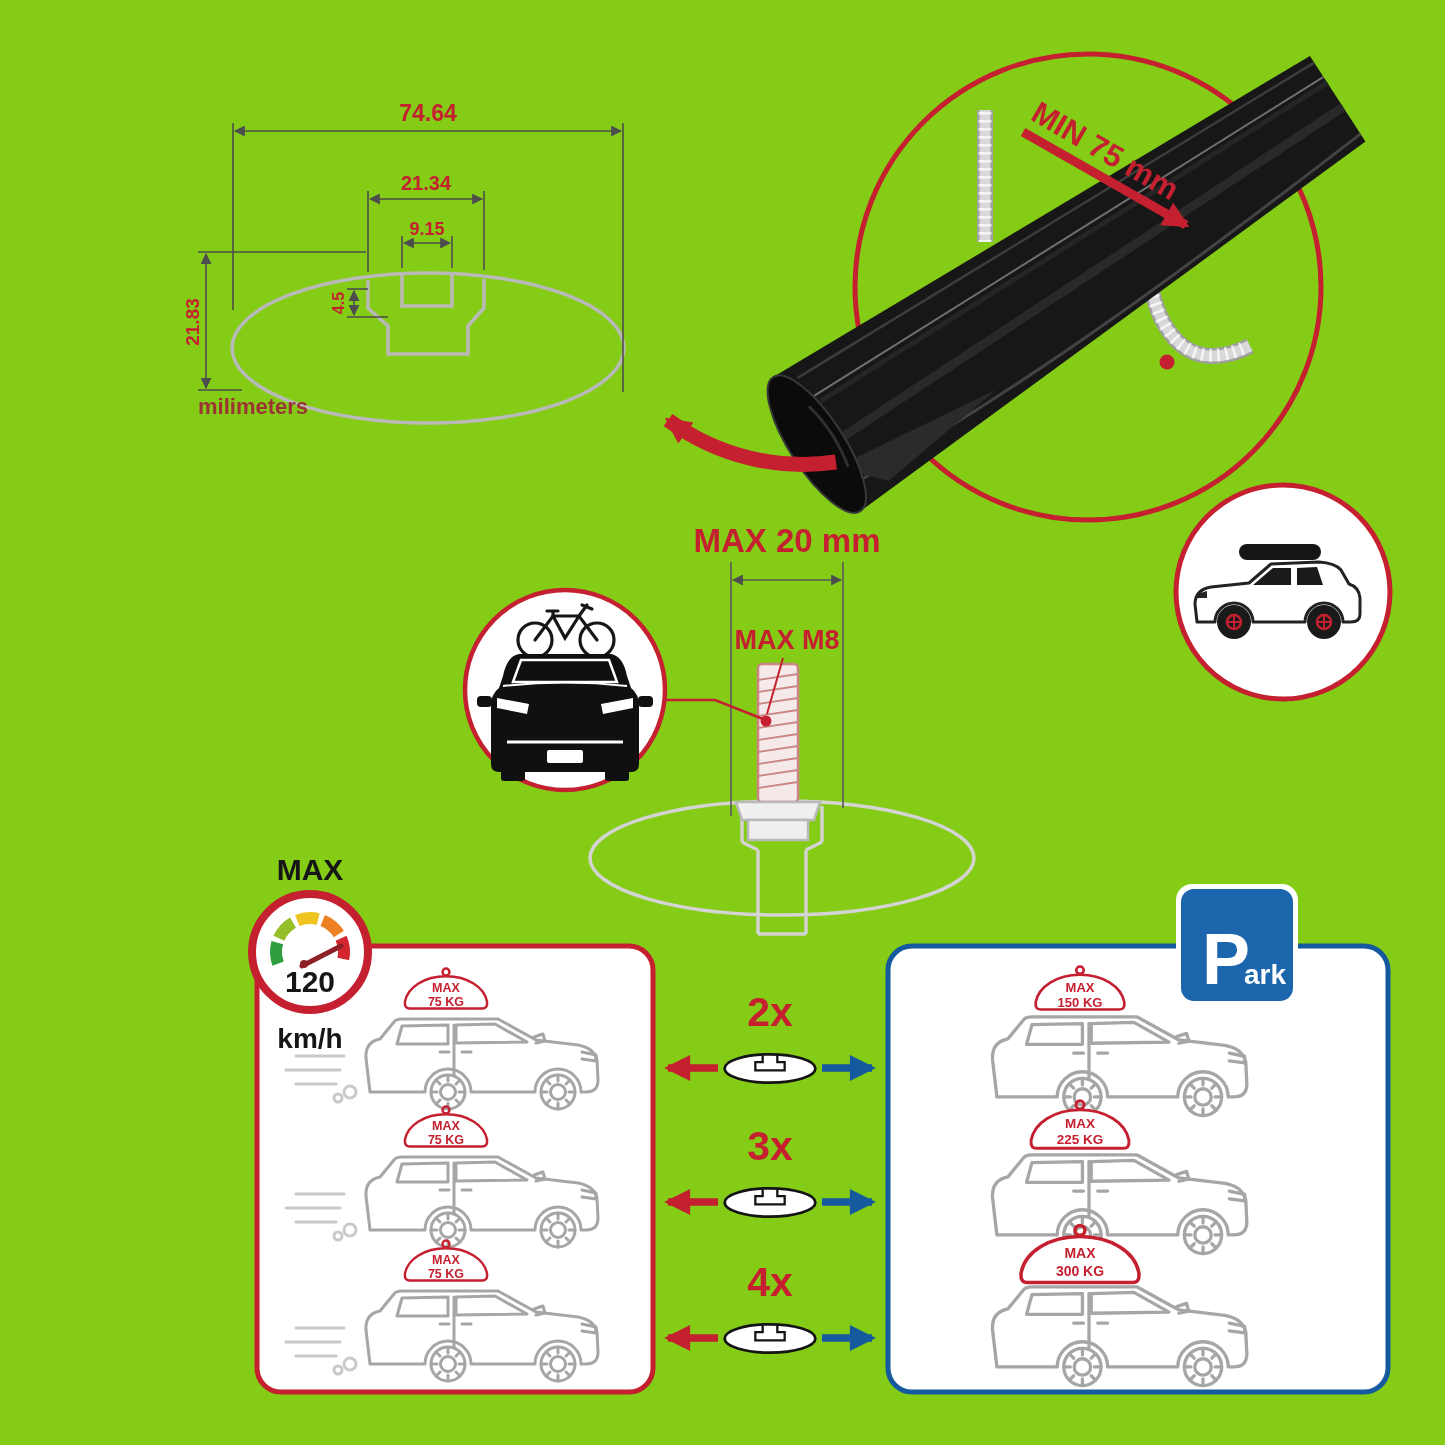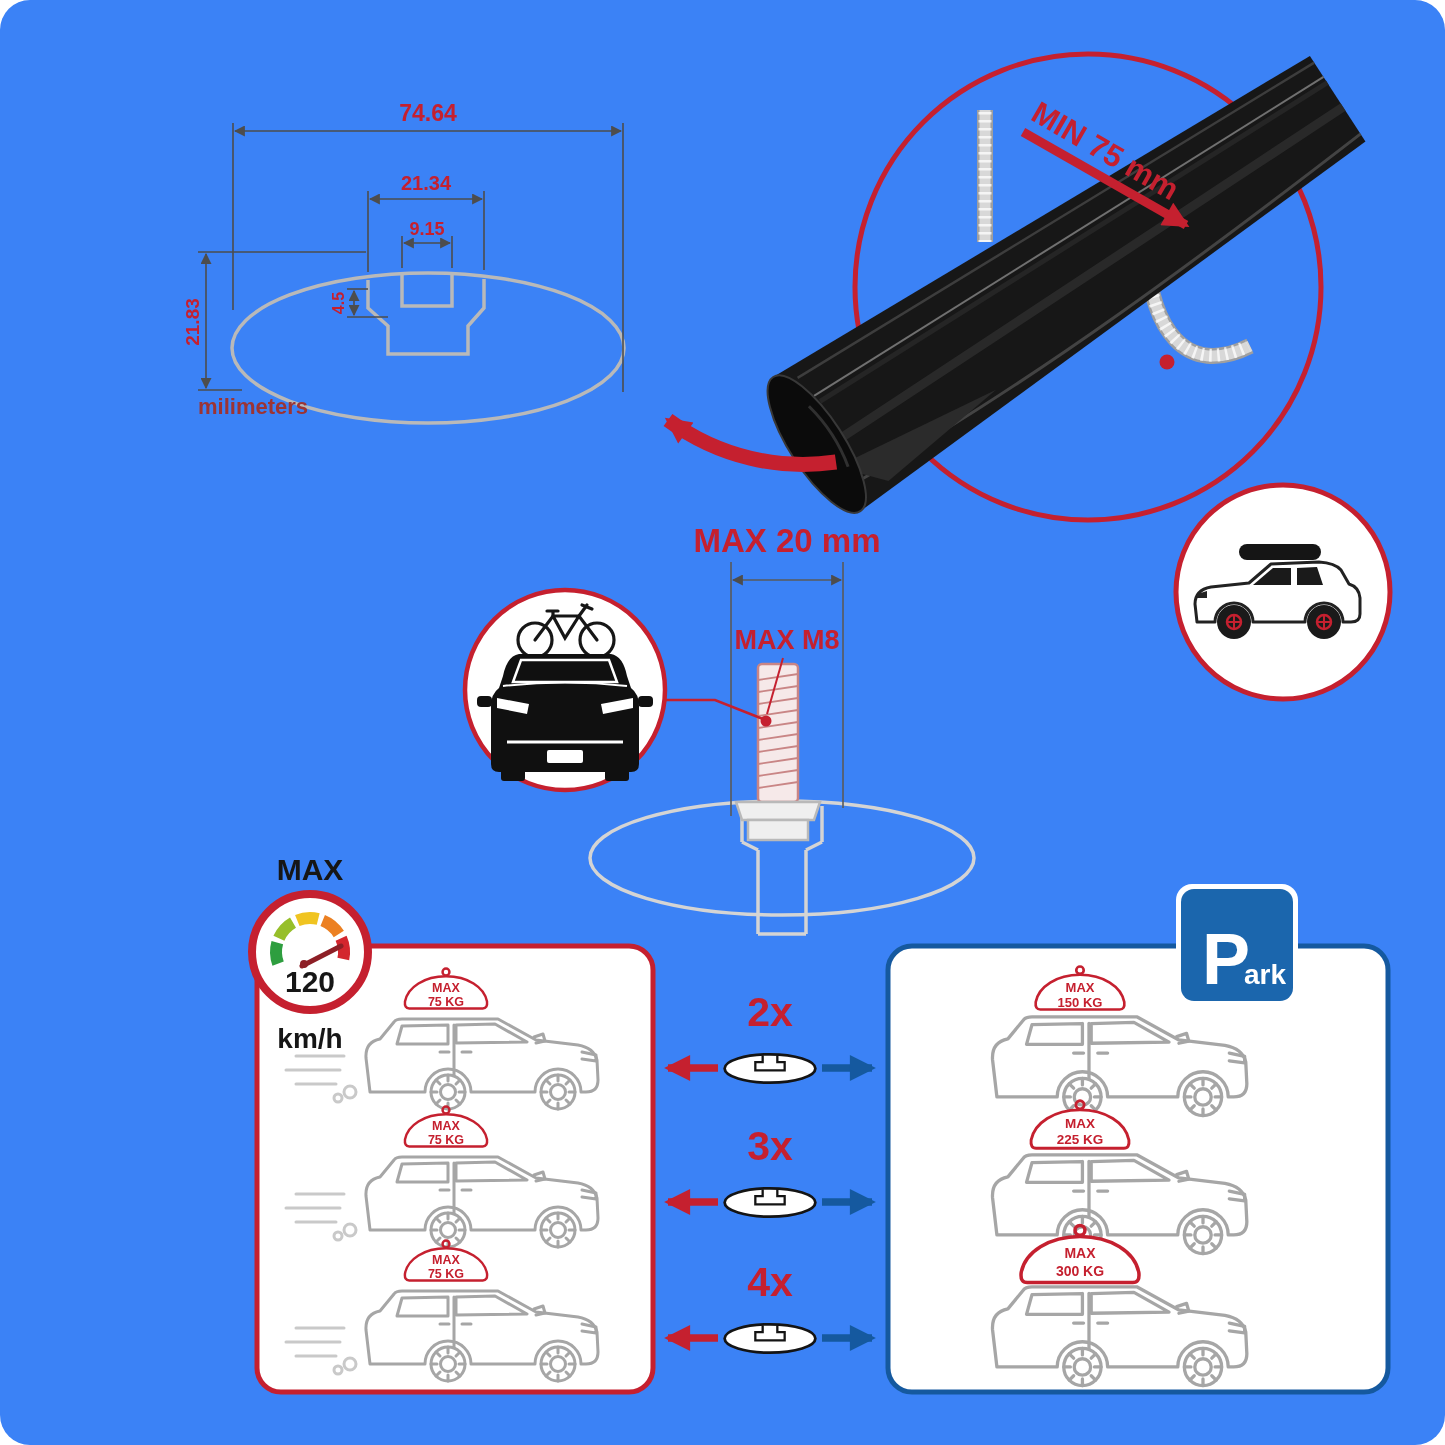--- a/index.html
+++ b/index.html
@@ -1,16 +1,16 @@
 <!DOCTYPE html>
 <html><head>
 <meta charset="utf-8">
 <style>
   html,body{margin:0;padding:0;background:#ffffff;}
-  .stage{width:1445px;height:1445px;position:relative;background:#3b82f6;border-radius:30px;}
+  .stage{width:1445px;height:1445px;position:relative;background:#84cc16;}
   text{font-family:"Liberation Sans", sans-serif;}
   .dim{fill:#c5202f;font-weight:bold;}
   .red-label{fill:#c5202f;font-weight:bold;}
   .dark-label{fill:#161616;font-weight:bold;}
   .units{fill:#9c3434;font-weight:bold;}
   .cargo-t{fill:#c5202f;font-weight:bold;text-anchor:middle;}
   .mult{fill:#c5202f;font-weight:bold;text-anchor:middle;}
   .white-t{fill:#ffffff;font-weight:bold;}
   .anchor-mid{text-anchor:middle;}
 </style>

